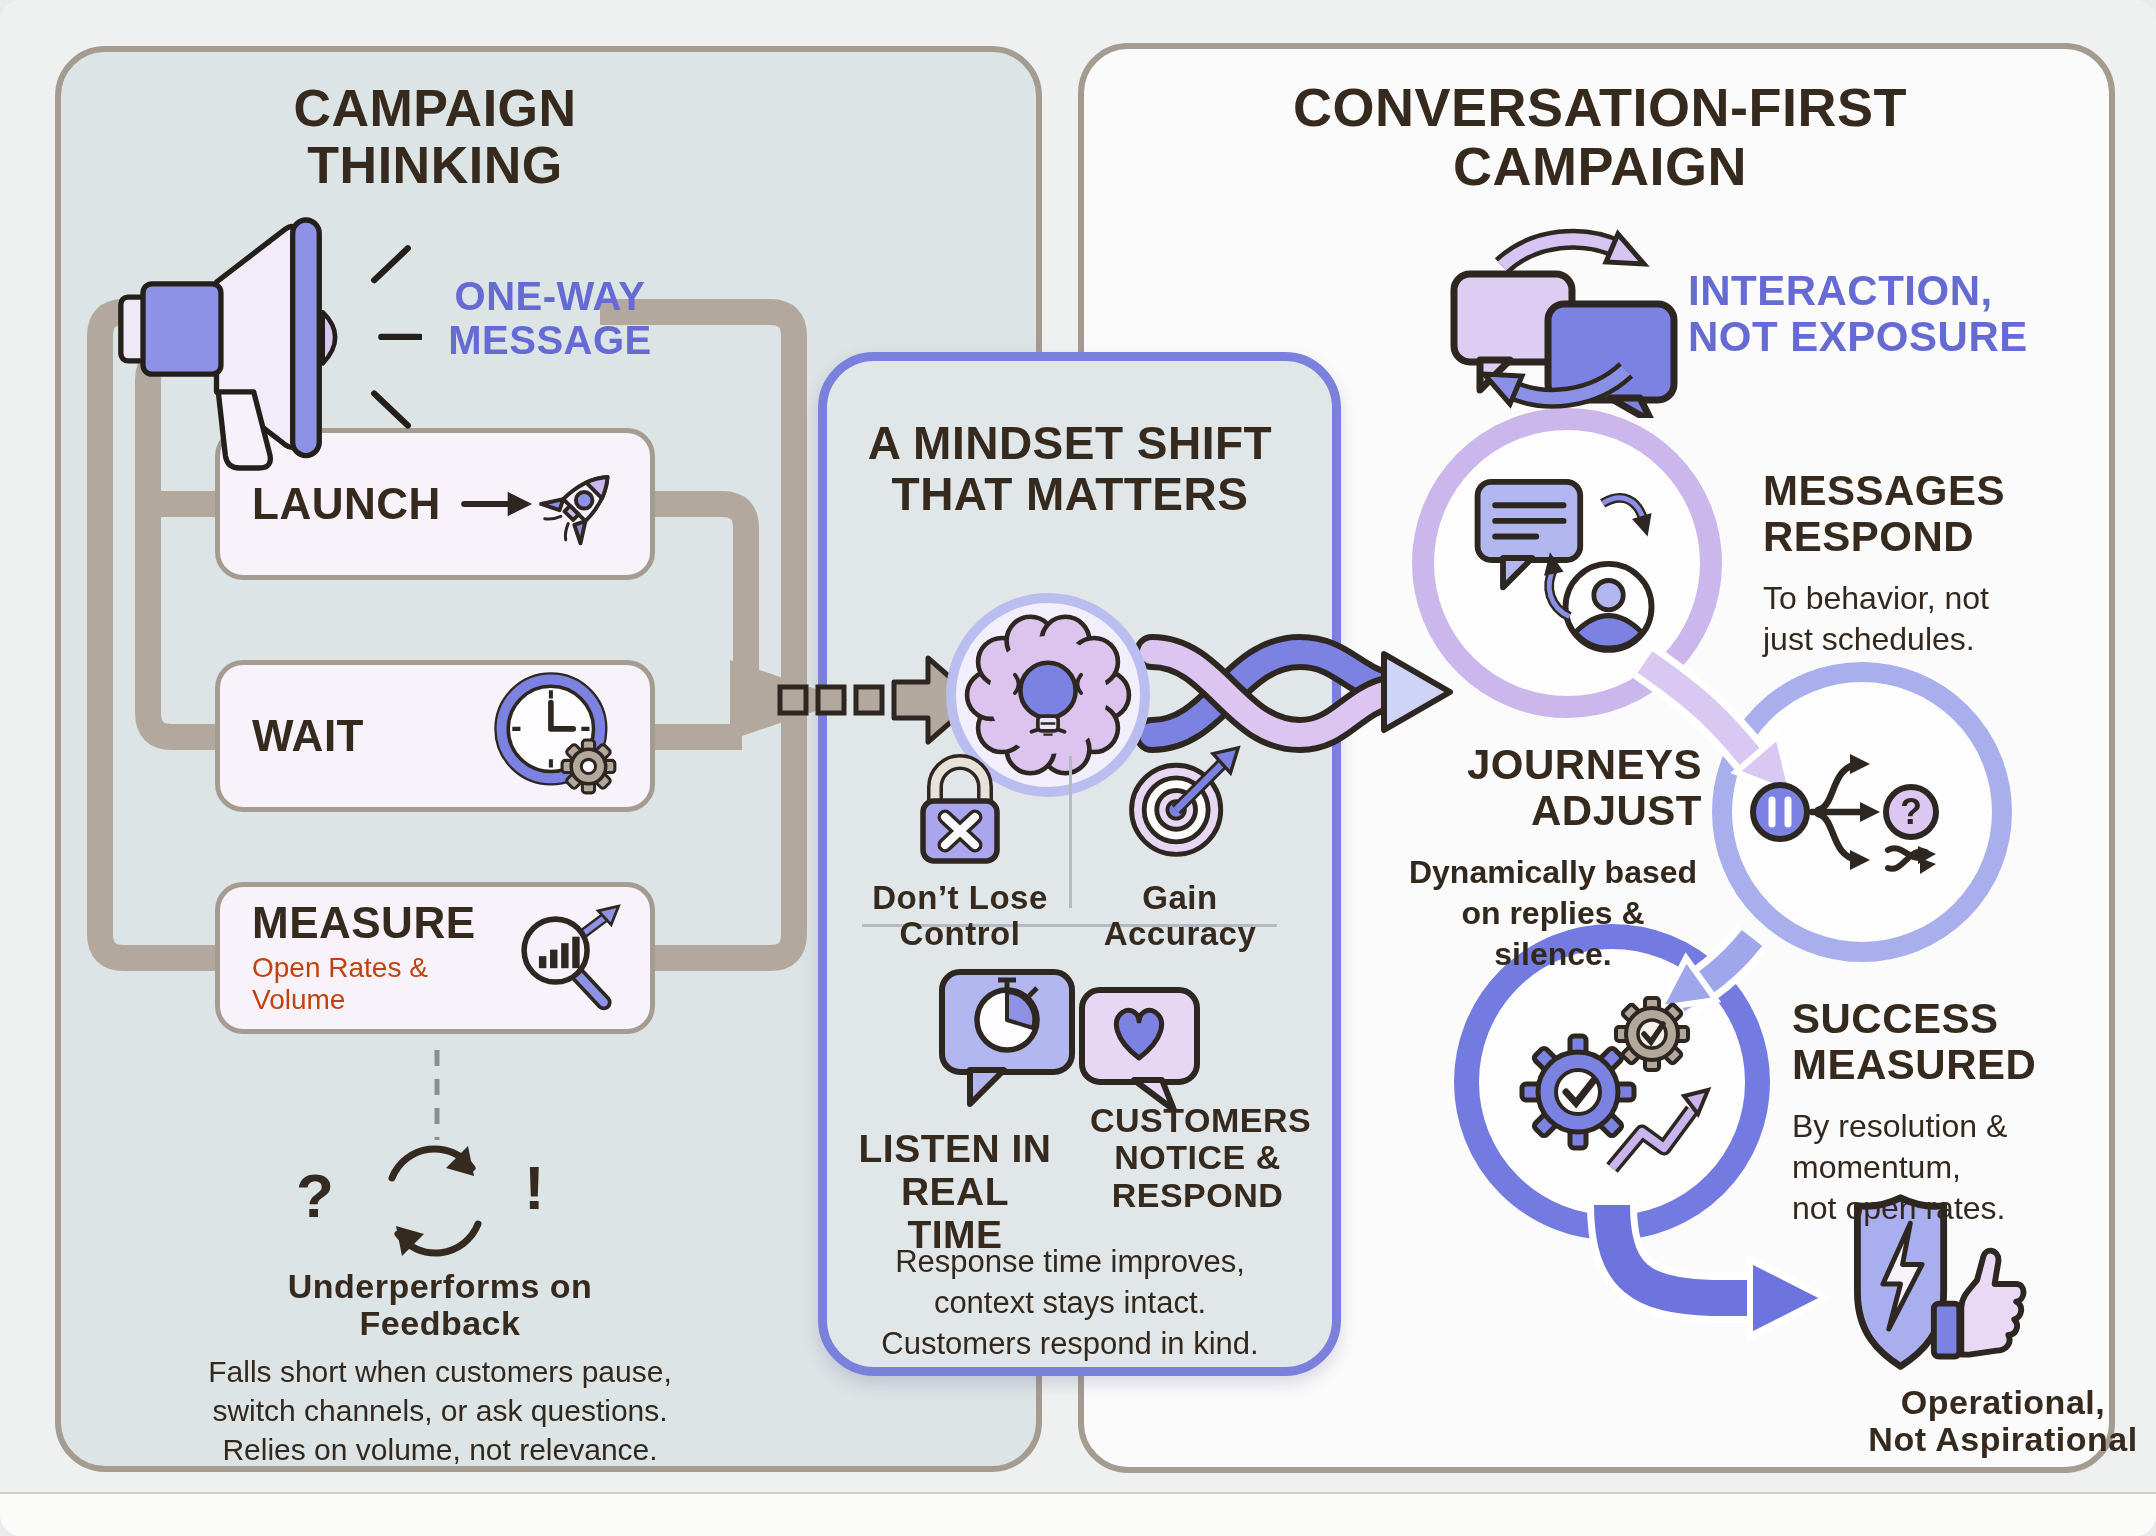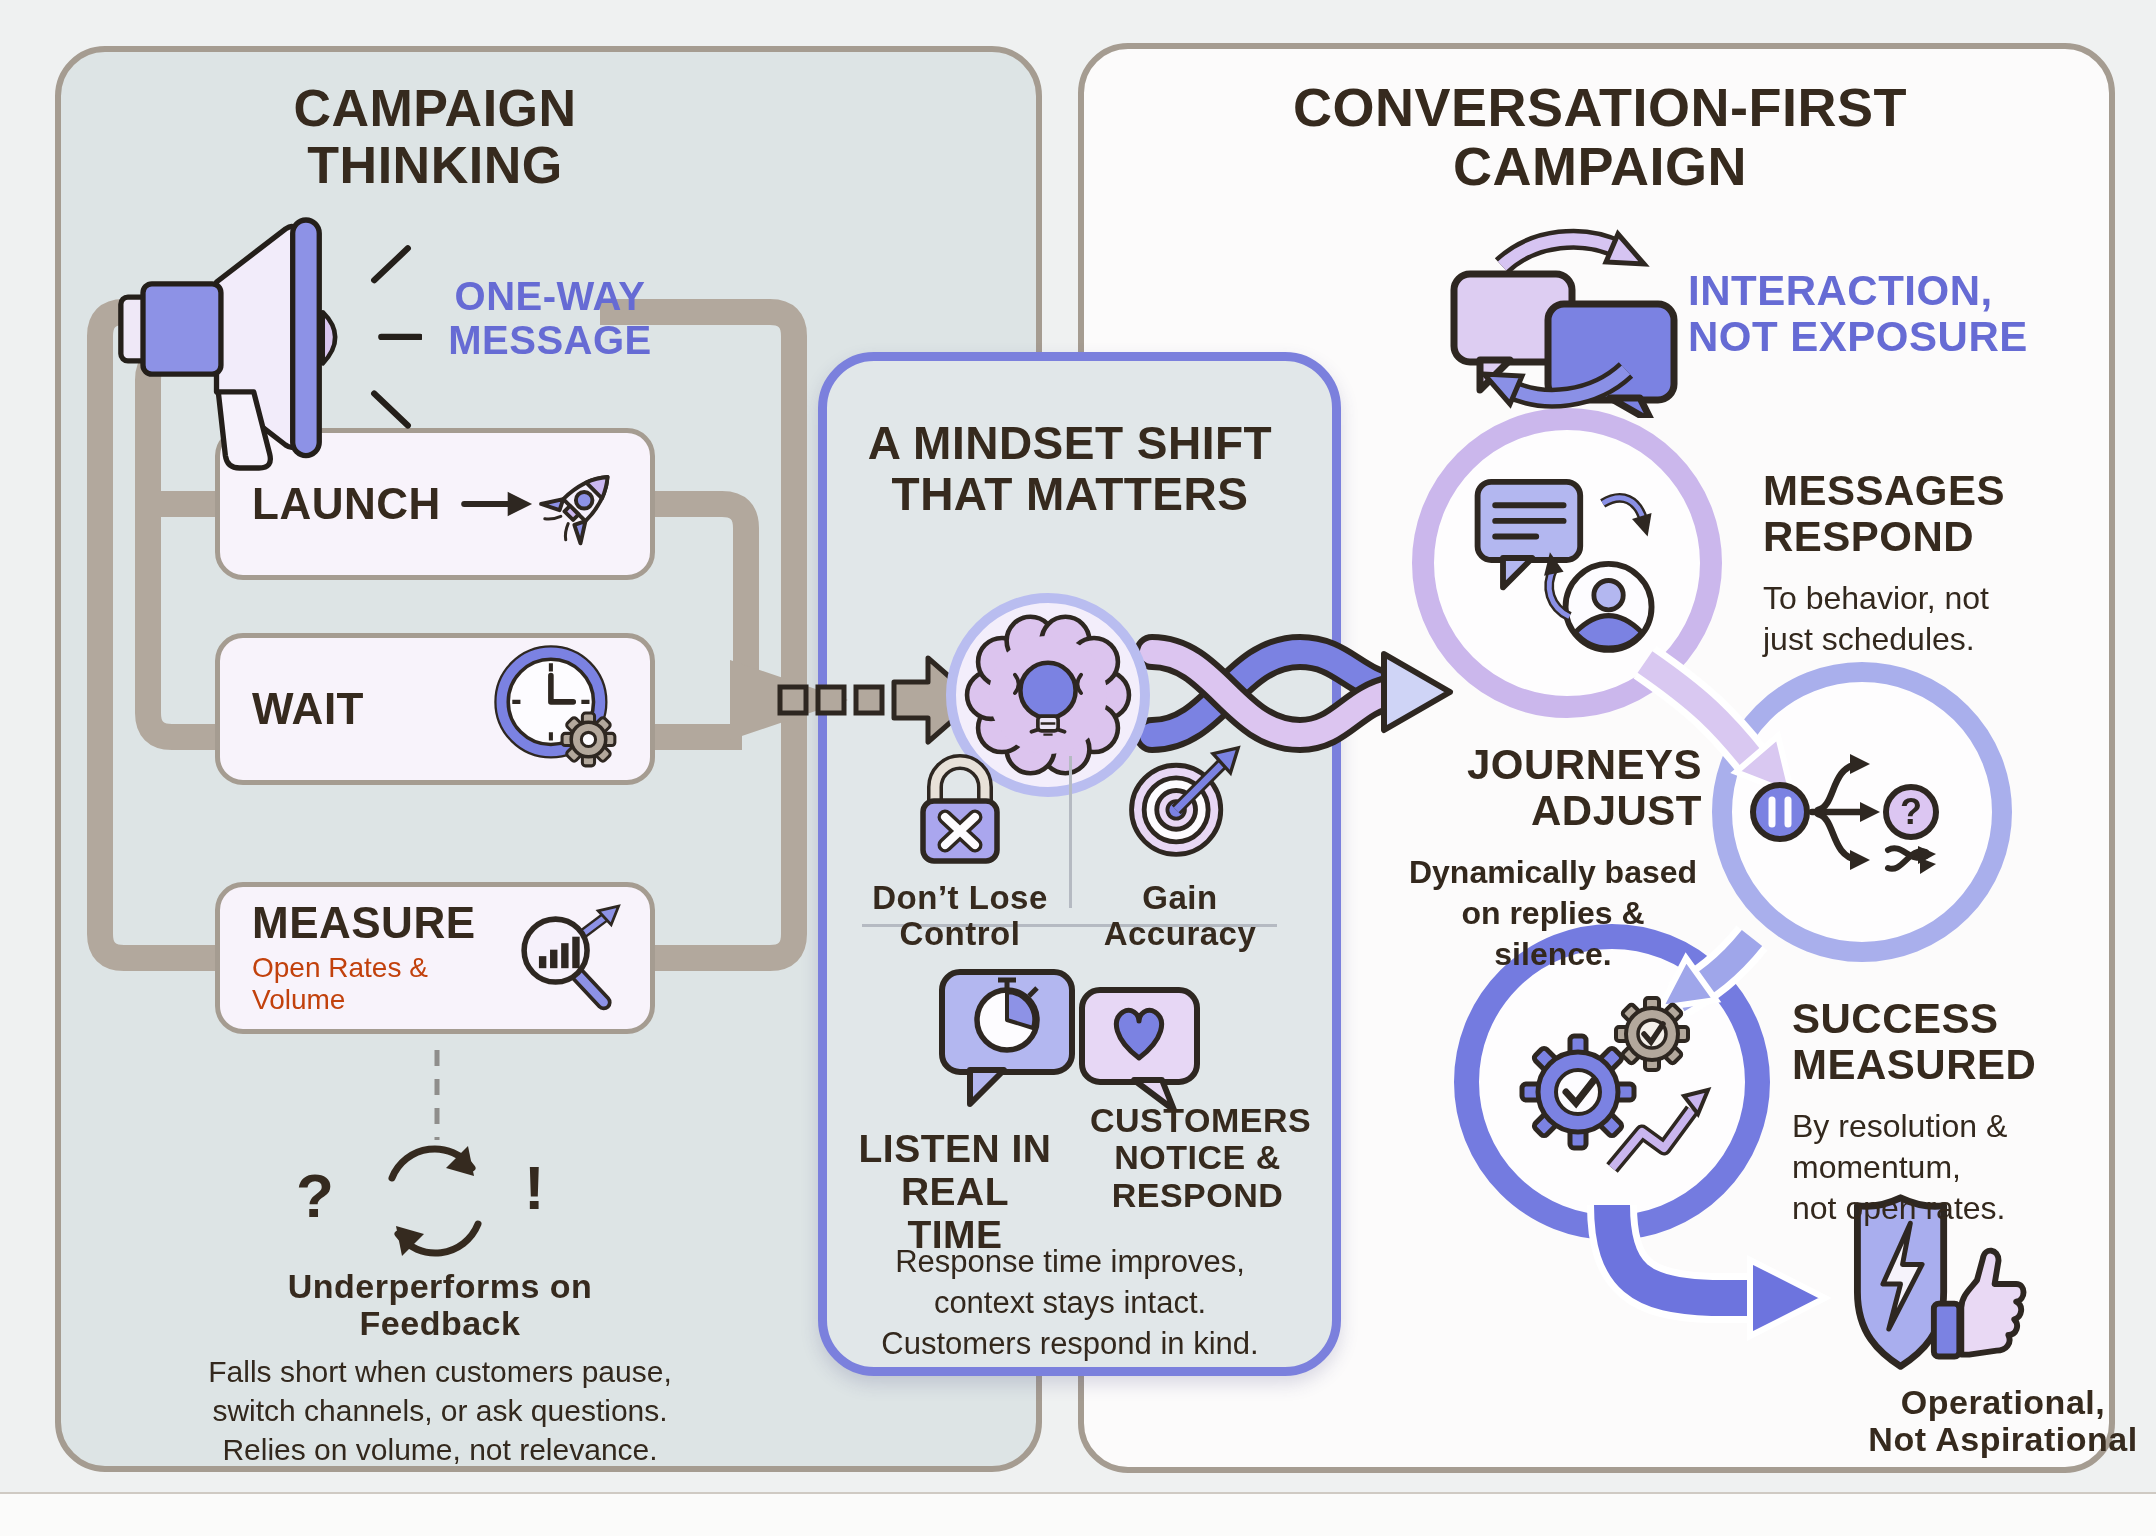--- a/index.html
+++ b/index.html
@@ -1,17 +1,17 @@
 <!DOCTYPE html>
 <html><head>
 <meta charset="utf-8">
 <style>
   html,body{margin:0;padding:0;background:#e9ebec;}
   .canvas{position:relative;width:2156px;height:1536px;background:#eff1f1;overflow:hidden;
-          font-family:"Liberation Sans",sans-serif;}
+          font-family:"Liberation Sans",sans-serif;border-radius:21px;}
   .bottom-band{position:absolute;left:0;top:1492px;width:2156px;height:44px;background:#fbfbfa;
                border-top:2px solid #cfcac3;}
   .panel{position:absolute;border-radius:50px;}
   .panel-left{left:55px;top:46px;width:975px;height:1414px;background:#dde4e5;
               border:6px solid #a59c91;z-index:1;}
   .panel-right{left:1078px;top:43px;width:1025px;height:1418px;background:#fcfbfb;
                border:6px solid #a59c91;z-index:1;}
   .panel-mid{left:818px;top:352px;width:505px;height:1006px;background:#e1e7e9;
              border:9px solid #7b80dd;border-radius:56px;z-index:2;
              box-shadow:0 8px 18px rgba(60,60,120,.18);}
@@ -129,21 +129,21 @@
         <path d="M50 6 C56 13 60 20 63 28 L37 28 C40 20 44 13 50 6 Z" fill="#cbb7f0"></path>
         <polygon points="32,60 18,82 38,72" fill="#8d92e6"></polygon>
         <polygon points="68,60 82,82 62,72" fill="#8d92e6"></polygon>
         <rect x="43" y="60" width="14" height="9" fill="#cbb7f0"></rect>
         <circle cx="50" cy="44" r="9.5" fill="#8d92e6"></circle>
         <path d="M44 76 Q40 86 33 91 M56 76 Q60 86 67 91" fill="none" stroke-width="3.5" stroke-linecap="round"></path>
       </g>
     </svg>
   </div>
 
-  <div class="step-box" style="top:633px;">
+  <div class="step-box" style="top:660px;">
     <div class="step-label">WAIT</div>
     <svg width="132" height="132" viewBox="0 0 130 130" style="margin-left:auto;">
       <circle cx="58" cy="58" r="54" fill="#fdfcff" stroke="#2e2721" stroke-width="3.5"></circle>
       <circle cx="58" cy="58" r="48" fill="none" stroke="#7b82e2" stroke-width="11"></circle>
       <circle cx="58" cy="58" r="42" fill="#fdfcff" stroke="#2e2721" stroke-width="3.5"></circle>
       <g stroke="#2e2721" stroke-width="4">
         <path d="M58 20 V 28 M58 88 V 96 M20 58 H 28 M88 58 H 96"></path>
       </g>
       <g stroke="#2e2721" stroke-width="5.5" stroke-linecap="round">
         <path d="M58 58 V 32 M58 58 H 80"></path>

